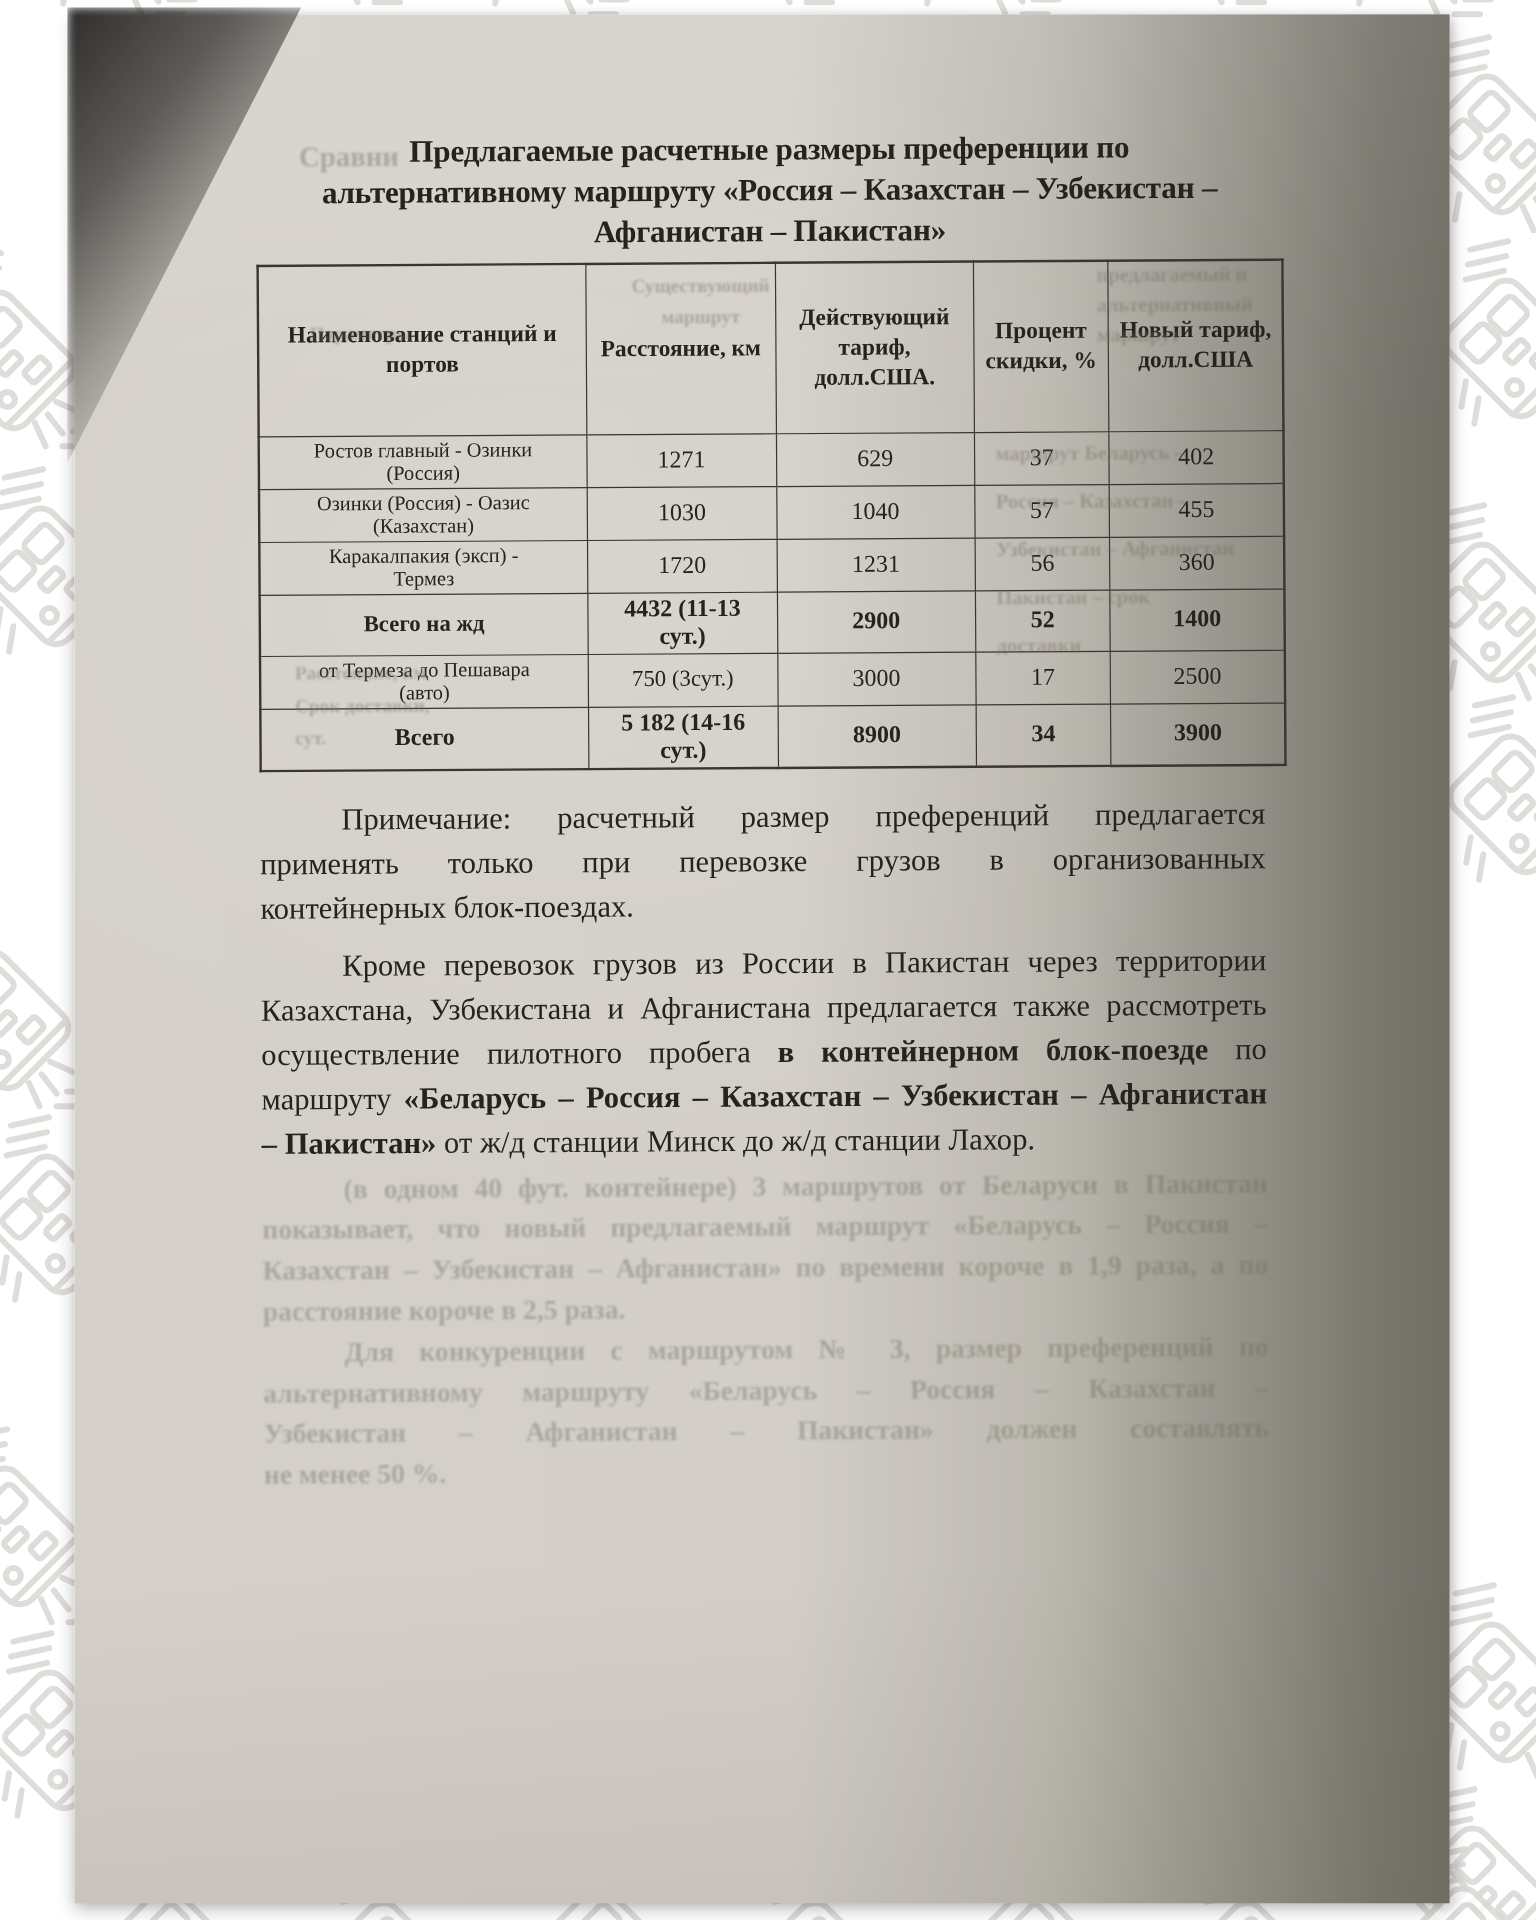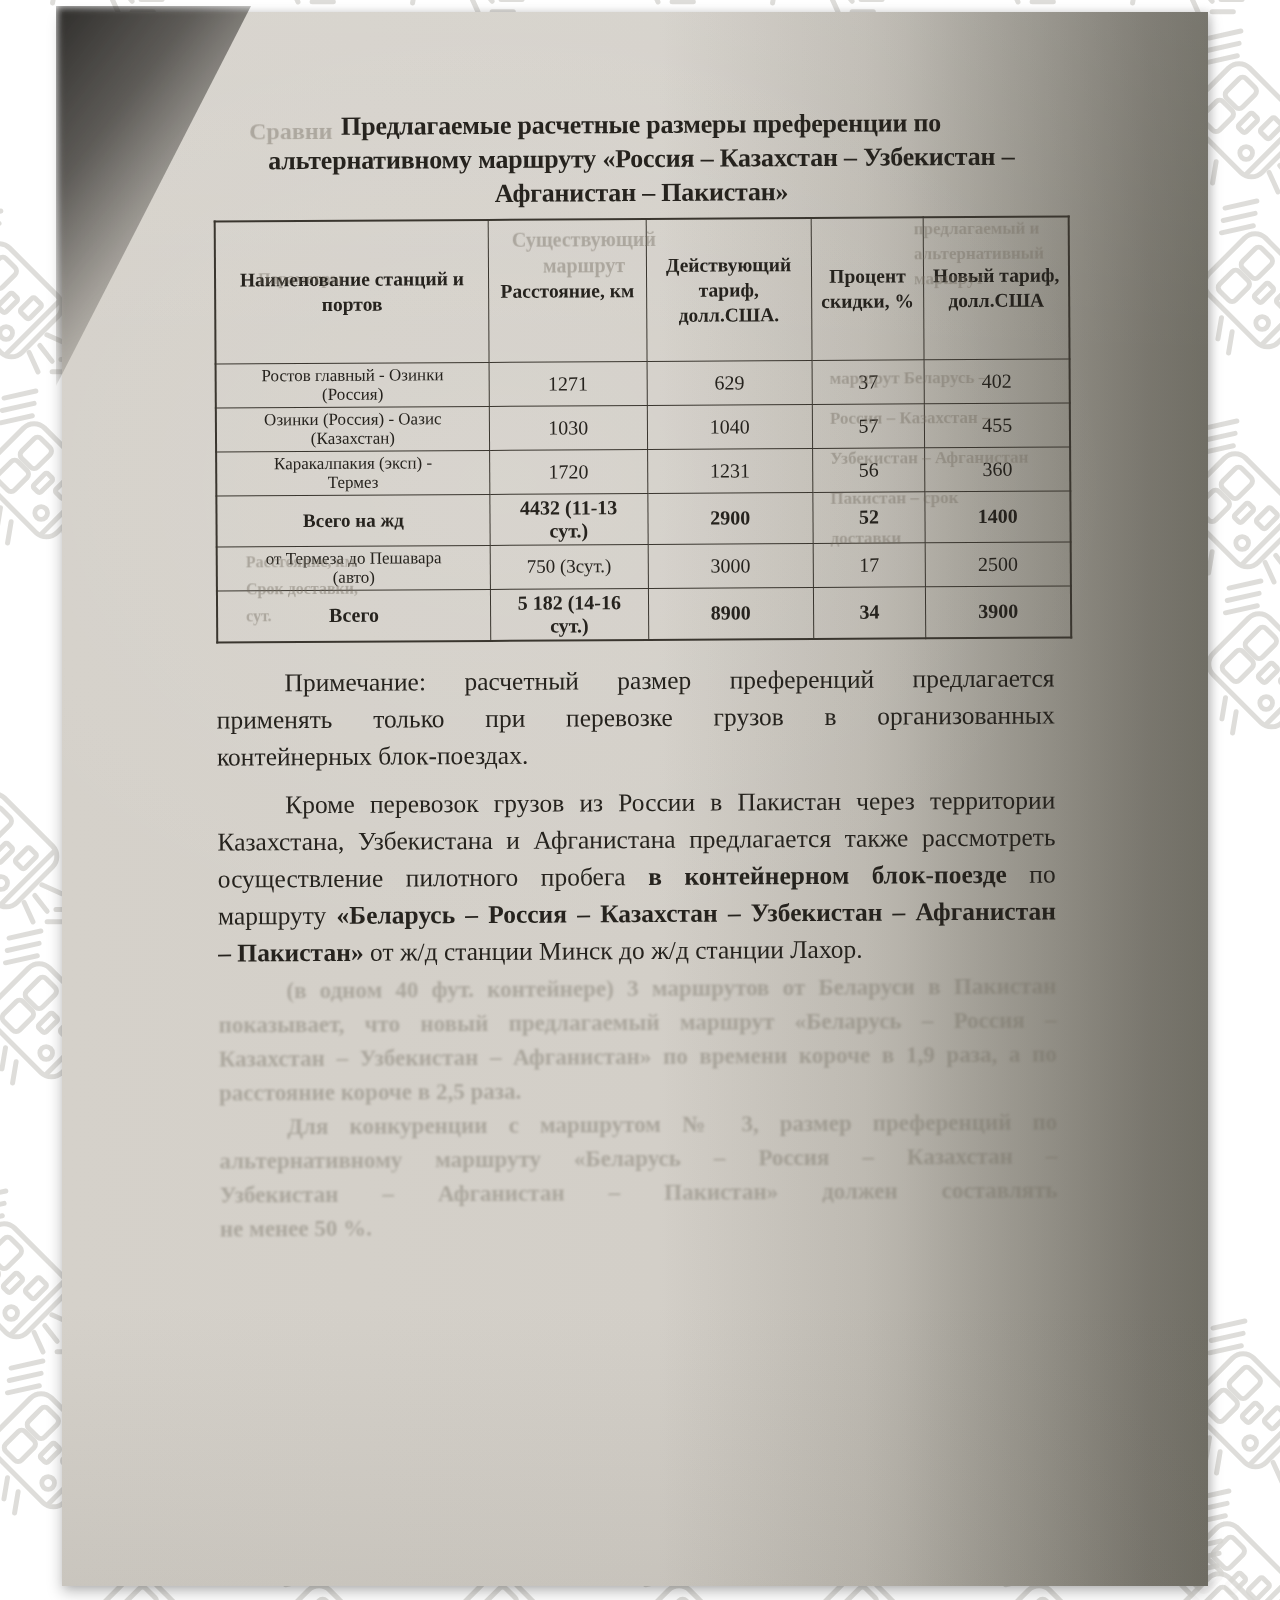--- a/index.html
+++ b/index.html
@@ -187,21 +187,21 @@
 
   <div class="page">
     <div class="shade-right"></div>
     <div class="shade-bottom"></div>
     <div class="shade-topleft"></div>
 
     <div class="content">
 
       <div class="ghost" style="left:36px;top:8px;font-size:24px">Сравни</div>
       <div class="ghost" style="left:44px;top:160px;font-size:16px">Параметры</div>
-      <div class="ghost" style="left:290px;top:118px;width:160px;font-size:20px;line-height:26px;text-align:center">Существующий
+      <div class="ghost" style="left:290px;top:118px;width:160px;font-size:16px;line-height:26px;text-align:center">Существующий
 маршрут</div>
       <div class="ghost" style="left:700px;top:110px;width:156px;font-size:17px;line-height:25px;">предлагаемый и
 альтернативный
 маршрут</div>
       <div class="ghost" style="left:615px;top:252px;width:240px;font-size:17px;line-height:40px">маршрут Беларусь –
 Россия – Казахстан –
 Узбекистан – Афганистан
 Пакистан – срок
 доставки</div>
       <div class="ghost" style="left:30px;top:438px;width:160px;font-size:16px;line-height:27px">Расстояние, км

